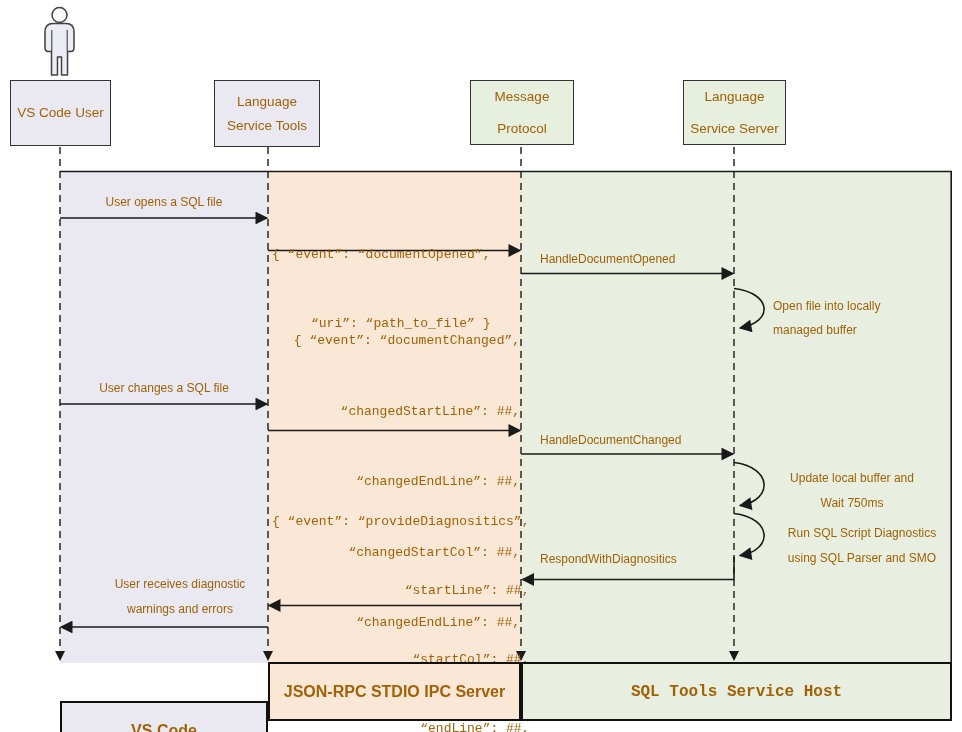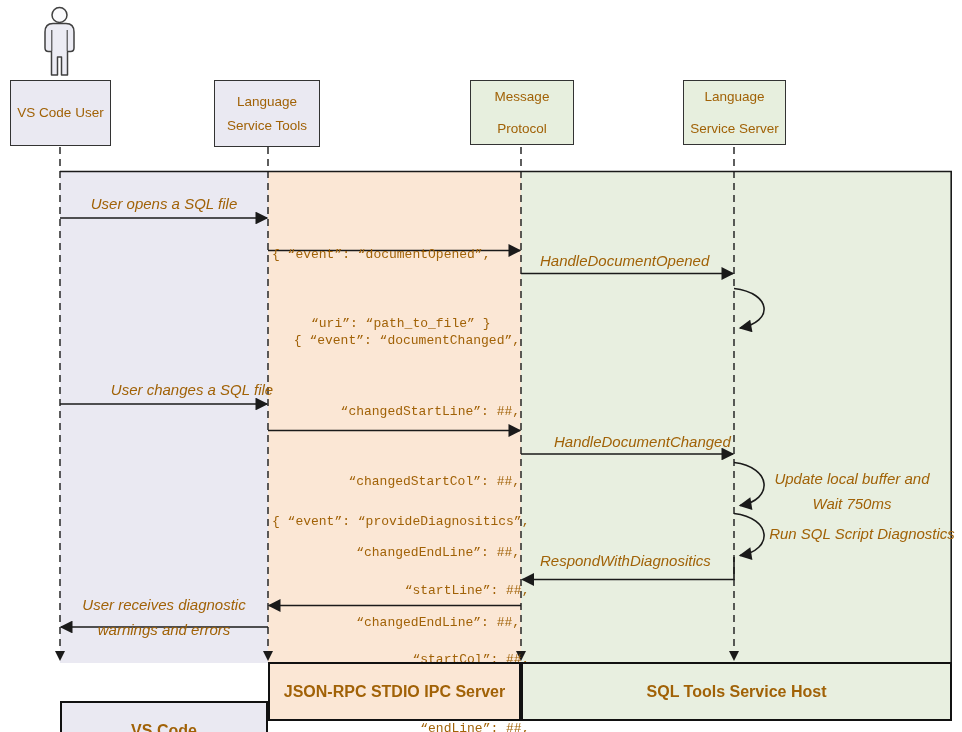--- a/index.html
+++ b/index.html
@@ -8,31 +8,31 @@
   .lane{position:absolute;top:171px;height:492px;}
   .lane-vscode{left:60px;width:208px;background:#EAE9F2;}
   .lane-ipc{left:268px;width:253px;background:#FBE7D5;}
   .lane-host{left:521px;width:431px;background:#E8EFE0;}
   svg.overlay{position:absolute;left:0;top:0;z-index:2;}
   .hbox{position:absolute;top:80px;box-sizing:border-box;border:1.8px solid #333;
         display:flex;flex-direction:column;justify-content:center;align-items:center;
         font-size:13.5px;line-height:24px;text-align:center;z-index:3;}
   .hbox.lav{background:#EAE9F2;}
   .hbox.grn{background:#E7EFDE;gap:8px;}
-  .lbl{position:absolute;font-style:italic;font-size:15px;white-space:nowrap;z-index:3;}
+  .lbl{position:absolute;font-size:12px;white-space:nowrap;z-index:3;}
   .lbl.ctr{text-align:center;white-space:normal;}
   .mono{position:absolute;font-family:"Liberation Mono","DejaVu Sans Mono",monospace;
         font-size:13px;line-height:23px;white-space:pre;z-index:3;text-align:right;}
   .mono div+div{padding-left:14px;}
   .fbox{position:absolute;top:662px;height:59px;box-sizing:border-box;border:2px solid #111;
         display:flex;align-items:center;justify-content:center;
         font-weight:bold;font-size:16px;z-index:3;}
   .fbox.lav{background:#EAE9F2;margin-top:39px;}
   .fbox.pch{background:#FBE7D5;}
-  .fbox.grn{background:#E8EFE0;}
+  .fbox.grn{background:#E8EFE0;font-family:Liberation Mono, monospace;}
 </style>
 </head>
 <body>
 
 <div class="stage">
 
   <div class="lane lane-vscode"></div>
   <div class="lane lane-ipc"></div>
   <div class="lane lane-host"></div>
 
@@ -93,45 +93,50 @@
     <div>Message</div>
     <div>Protocol</div>
   </div>
   <div class="hbox grn" style="left:683px;width:103px;height:65px;">
     <div>Language</div>
     <div>Service Server</div>
   </div>
 
   <div class="lbl ctr" style="left:60px;top:195px;width:208px;">User opens a SQL file</div>
   <div class="lbl" style="left:540px;top:252px;">HandleDocumentOpened</div>
-  <div class="lbl ctr" style="left:60px;top:381px;width:208px;padding-left:28px;">User changes a SQL file</div>
-  <div class="lbl" style="left:554px;top:433px;">HandleDocumentChanged</div>
+  <div class="lbl ctr" style="left:60px;top:381px;width:208px;">User changes a SQL file</div>
+  <div class="lbl" style="left:540px;top:433px;">HandleDocumentChanged</div>
   <div class="lbl" style="left:540px;top:552px;">RespondWithDiagnositics</div>
-  <div class="lbl ctr" style="left:60px;top:572px;width:208px;line-height:25px;margin-top:20px;">
+  <div class="lbl ctr" style="left:76px;top:572px;width:208px;line-height:25px;">
     <div>User receives diagnostic</div>
     <div>warnings and errors</div>
   </div>
 
+  <div class="lbl" style="left:773px;top:294px;line-height:24px;">
+    <div>Open file into locally</div>
+    <div>managed buffer</div>
+  </div>
   <div class="lbl ctr" style="left:766px;top:466px;width:172px;line-height:25px;">
     <div>Update local buffer and</div>
     <div>Wait 750ms</div>
   </div>
   <div class="lbl ctr" style="left:764px;top:521px;width:196px;line-height:25px;">
     <div>Run SQL Script Diagnostics</div>
+    <div>using SQL Parser and SMO</div>
   </div>
 
   <div class="mono" style="left:272px;top:197px;">
     <div>{ “event”: “documentOpened”,</div>
     <div>“uri”: “path_to_file” }</div>
   </div>
   <div class="mono" style="left:272px;top:282px;line-height:23.5px;">
     <div>{ “event”: “documentChanged”,</div>
     <div>“changedStartLine”: ##,</div>
+    <div>“changedEndLine”: ##,</div>
     <div>“changedStartCol”: ##,</div>
-    <div>“changedEndLine”: ##,</div>
     <div>“changedEndLine”: ##,</div>
     <div>“changedText”: “changed txt” }</div>
   </div>
   <div class="mono" style="left:272px;top:464px;">
     <div>{ “event”: “provideDiagnositics”,</div>
     <div>“startLine”: ##,</div>
     <div>“startCol”: ##,</div>
     <div>“endLine”: ##,</div>
     
     

